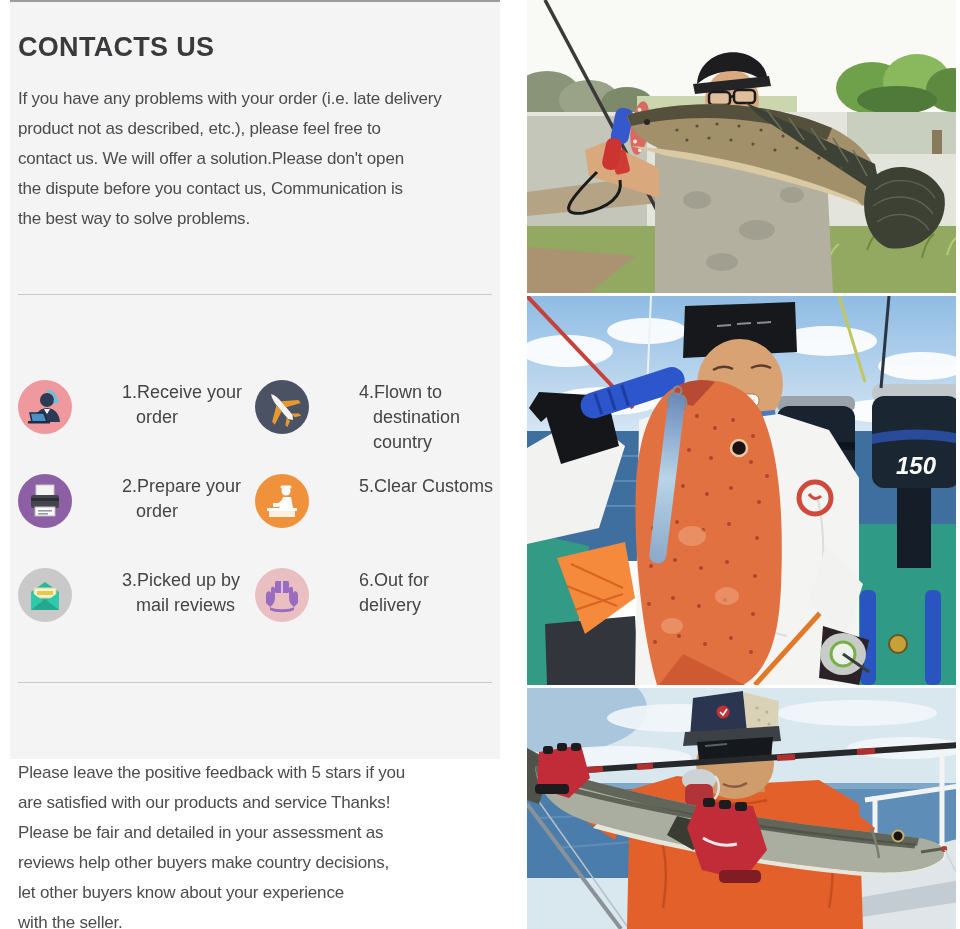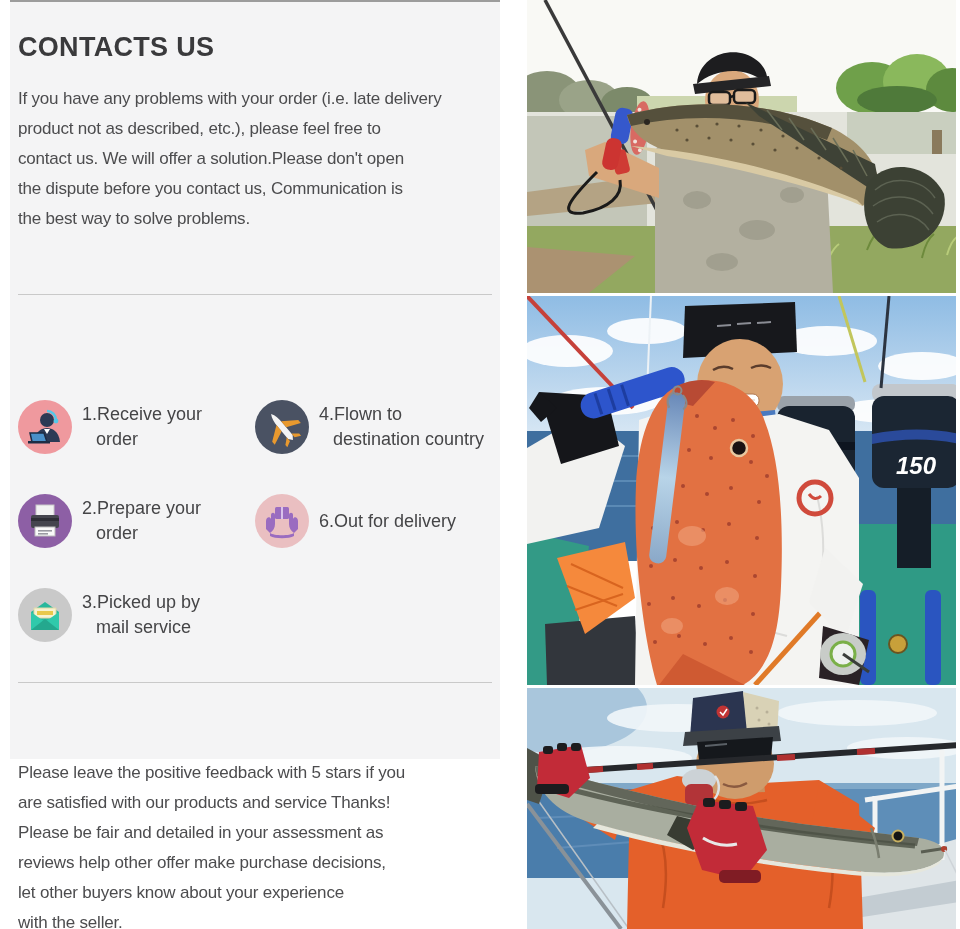--- a/index.html
+++ b/index.html
@@ -14,21 +14,21 @@
   .h2.feedback{letter-spacing:3px;}
   .bodytext{position:absolute;left:8px;right:6px;color:#4c4c4e;font-size:17px;
             letter-spacing:-0.2px;}
   .bodytext div{line-height:30px;white-space:nowrap;}
   .divider{position:absolute;left:8px;width:474px;border-top:1px solid #c9c9c9;}
 
   
   .guide-grid{position:absolute;left:8px;top:378px;width:478px;
               display:grid;grid-template-columns:237px 1fr;
               grid-template-rows:repeat(3,94px);grid-auto-flow:column;}
-  .step{display:flex;align-items:center;}
+  .step{display:flex;align-items:flex-start;gap:40px;}
   .step .icon{flex:0 0 54px;width:54px;height:54px;margin-right:10px;}
   .step .txt{font-size:18px;line-height:25px;color:#454547;}
   .step .txt .l2{display:block;padding-left:14px;}
 
   
   .photos{position:absolute;left:527px;top:0;width:433px;}
   .photo{position:absolute;left:0;width:429px;overflow:hidden;background:#fff;}
   .photo svg{display:block;}
   .photo1{top:0;height:293px;}
   .photo2{top:296px;height:389px;}
@@ -93,41 +93,56 @@
         <svg class="icon" viewBox="0 0 54 54">
           <circle cx="27" cy="27" r="27" fill="#c9c9c9"></circle>
           <path d="M13,24 L27,14 L41,24 L41,42 L13,42 Z" fill="#28b89c"></path>
           <path d="M16,20 L38,20 L38,30 L16,30 Z" fill="#f7f2cf" stroke="#e0d8a8"></path>
           <rect x="19" y="23" width="16" height="4" fill="#e8c84a"></rect>
           <path d="M13,24 L27,34 L41,24 L41,42 L13,42 Z" fill="#2fc9ab"></path>
           <path d="M13,42 L27,31 L41,42 Z" fill="#24a88e"></path>
         </svg>
         <div class="txt">
           <span>3.Picked up by</span>
-          <span class="l2">mail service</span>
+          <span class="l2">mail reviews</span>
         </div>
       </div>
 
       <div class="step">
         <svg class="icon" viewBox="0 0 54 54">
           <circle cx="27" cy="27" r="27" fill="#4a5263"></circle>
           <g transform="rotate(-40 27 27)">
             <path d="M27,10 C29.5,14 30,18 30,24 L30,40 L27,44 L24,40 L24,24 C24,18 24.5,14 27,10 Z" fill="#f4f4f4"></path>
             <path d="M24,22 L10,32 L10,36 L24,30 Z" fill="#e8992e"></path>
             <path d="M30,22 L44,32 L44,36 L30,30 Z" fill="#e8992e"></path>
             <path d="M24,38 L18,43 L18,46 L24,43 Z" fill="#e8992e"></path>
             <path d="M30,38 L36,43 L36,46 L30,43 Z" fill="#e8992e"></path>
           </g>
         </svg>
         <div class="txt">
           <span>4.Flown to</span>
           <span class="l2">destination country</span>
         </div>
       </div>
 
+      <div class="step">
+        <svg class="icon" viewBox="0 0 54 54">
+          <circle cx="27" cy="27" r="27" fill="#f0923c"></circle>
+          <circle cx="31" cy="17" r="4.5" fill="#ffffff"></circle>
+          <rect x="25.5" y="11.5" width="11" height="3" rx="1.5" fill="#ffffff"></rect>
+          <path d="M24,34 L28,23 L36,23 L38,34 Z" fill="#ffffff"></path>
+          <path d="M27,26 L21,31 L23,33 L28,30 Z" fill="#ffffff"></path>
+          <rect x="18" y="29" width="5" height="4" rx="1" fill="#ffffff"></rect>
+          <rect x="12" y="34" width="30" height="3" fill="#ffffff"></rect>
+          <rect x="14" y="37" width="26" height="6" fill="#ffffff" opacity="0.85"></rect>
+        </svg>
+        <div class="txt">
+          <span>5.Clear Customs</span>
+        </div>
+      </div>
 
       <div class="step">
         <svg class="icon" viewBox="0 0 54 54">
           <circle cx="27" cy="27" r="27" fill="#eabfc1"></circle>
           <rect x="20" y="13" width="14" height="12" rx="1.5" fill="#9a6cc0"></rect>
           <rect x="26.2" y="13" width="1.6" height="12" fill="#e9d8f4"></rect>
           <path d="M11,27 C11,23 15,22 16,25 L16,21 C16,18 20,18 20,21 L20,30 C20,34 18,37 15,39 L11,35 Z" fill="#9a6cc0"></path>
           <path d="M43,27 C43,23 39,22 38,25 L38,21 C38,18 34,18 34,21 L34,30 C34,34 36,37 39,39 L43,35 Z" fill="#9a6cc0"></path>
           <path d="M15,39 C19,42 35,42 39,39 L39,42 C34,45 20,45 15,42 Z" fill="#9a6cc0"></path>
         </svg>
@@ -137,21 +152,21 @@
       </div>
     </div>
 
     <div class="divider" style="top:680px"></div>
 
 
     <div class="bodytext" style="top:756px">
       <div>Please leave the positive feedback with 5 stars if you</div>
       <div>are satisfied with our products and service Thanks!</div>
       <div>Please be fair and detailed in your assessment as</div>
-      <div>reviews help other offer make purchase decisions,</div>
+      <div>reviews help other buyers make country decisions,</div>
       <div>let other buyers know about your experience</div>
       <div>with the seller.</div>
     </div>
   </div>
 
   <div class="photos">
 
     <div class="photo photo1">
       <svg width="433" height="293" viewBox="0 0 433 293">
         <rect width="433" height="293" fill="#f9f9f5"></rect>

